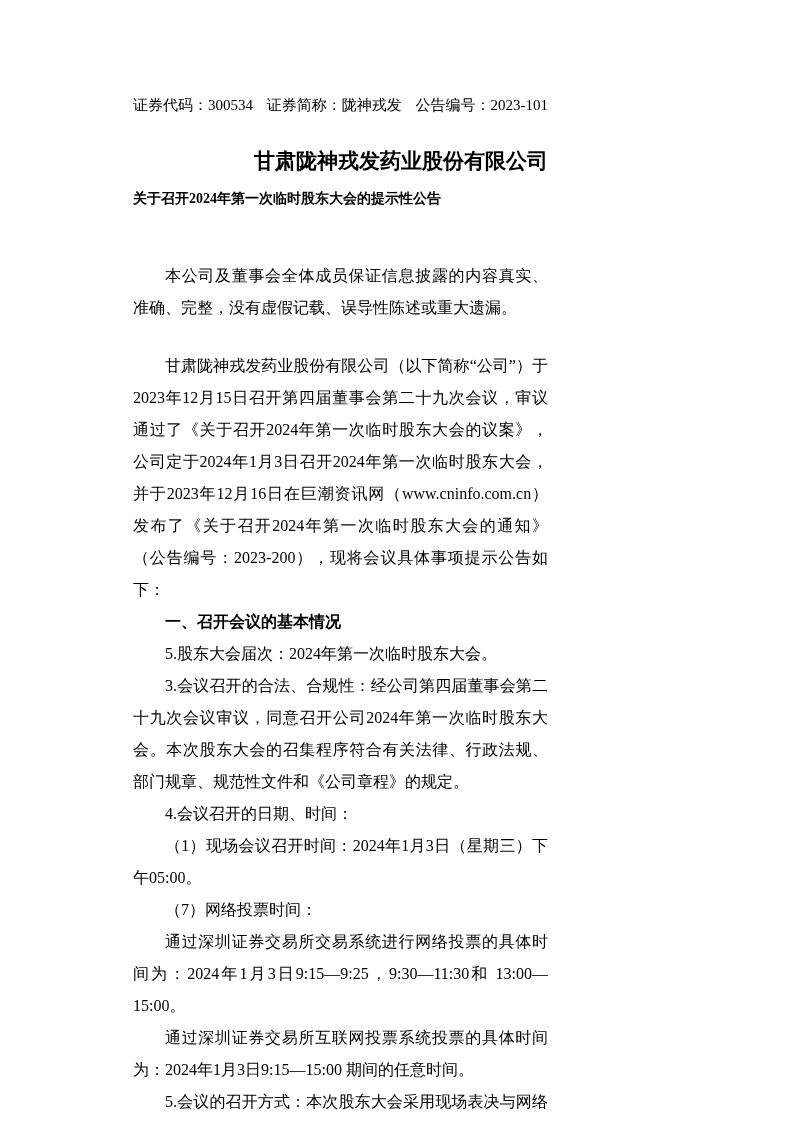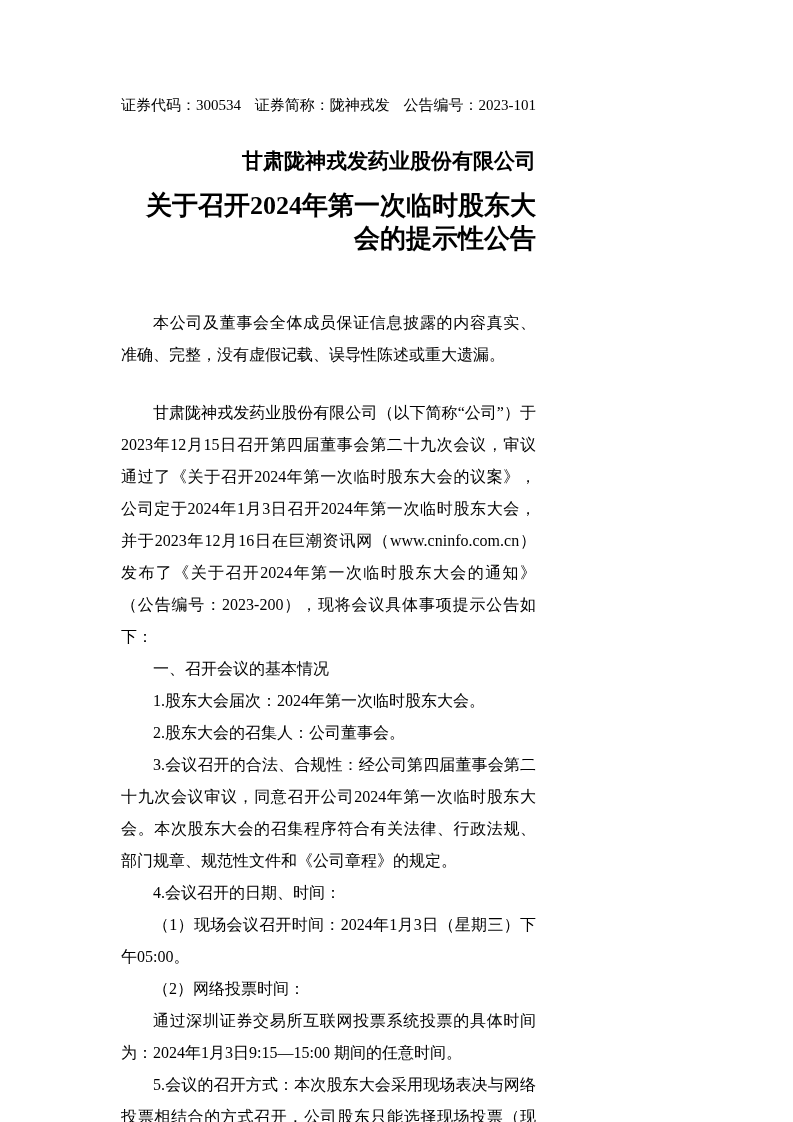--- a/index.html
+++ b/index.html
@@ -9,40 +9,41 @@
     height: 1122px;
     background: #ffffff;
     color: #000000;
     font-family: "Liberation Serif", "DejaVu Serif", serif;
     overflow: hidden;
   }
   .page {
     width: 653px;
     height: 1122px;
     padding: 96px 117px 20px 121px;
+    margin-left: 12px;
   }
   .doc-header {
     display: flex;
     justify-content: space-between;
     align-items: baseline;
     font-size: 15px;
     line-height: 1.2;
     margin-bottom: 34px;
   }
   .doc-title {
     text-align: right;
     font-weight: bold;
     font-size: 21px;
     line-height: 1.25;
     margin-top: 18px;
   }
   .doc-subtitle {
-    text-align: right;
+    text-align: left;
     font-weight: bold;
-    font-size: 26px;
+    font-size: 14px;
     line-height: 1.25;
     margin-top: 16px;
   }
   .statement {
     margin-top: 52px;
     font-weight: normal;
     font-size: 16px;
     line-height: 2;
     text-indent: 2em;
     text-align: justify;
@@ -50,21 +51,21 @@
   .doc-body {
     margin-top: 26px;
     font-size: 16px;
   }
   .para {
     text-indent: 2em;
     line-height: 2;
     text-align: justify;
   }
   .para.heading {
-    font-weight: normal;
+    font-weight: bold;
   }
 </style>
 </head>
 <body>
 
 <div class="page">
 
   <div class="doc-header">
     <span>证券代码：300534</span>
     <span>证券简称：陇神戎发</span>
@@ -72,23 +73,23 @@
   </div>
 
   <h1 class="doc-title">甘肃陇神戎发药业股份有限公司</h1>
   <h2 class="doc-subtitle">关于召开2024年第一次临时股东大会的提示性公告</h2>
 
   <p class="statement">本公司及董事会全体成员保证信息披露的内容真实、准确、完整，没有虚假记载、误导性陈述或重大遗漏。</p>
 
   <div class="doc-body">
       <p class="para body">甘肃陇神戎发药业股份有限公司（以下简称“公司”）于2023年12月15日召开第四届董事会第二十九次会议，审议通过了《关于召开2024年第一次临时股东大会的议案》，公司定于2024年1月3日召开2024年第一次临时股东大会，并于2023年12月16日在巨潮资讯网（www.cninfo.com.cn）发布了《关于召开2024年第一次临时股东大会的通知》（公告编号：2023-200），现将会议具体事项提示公告如下：</p>
       <p class="para heading">一、召开会议的基本情况</p>
-      <p class="para body">1.股东大会届次：2024年第一次临时股东大会。</p>
-      <p class="para body">2.股东大会的召集人：公司董事会。</p>
+      <p class="para body">5.股东大会届次：2024年第一次临时股东大会。</p>
       <p class="para body">3.会议召开的合法、合规性：经公司第四届董事会第二十九次会议审议，同意召开公司2024年第一次临时股东大会。本次股东大会的召集程序符合有关法律、行政法规、部门规章、规范性文件和《公司章程》的规定。</p>
       <p class="para body">4.会议召开的日期、时间：</p>
       <p class="para body">（1）现场会议召开时间：2024年1月3日（星期三）下午05:00。</p>
-      <p class="para body">（2）网络投票时间：</p>
+      <p class="para body">（7）网络投票时间：</p>
+      <p class="para body">通过深圳证券交易所交易系统进行网络投票的具体时间为：2024年1月3日9:15—9:25，9:30—11:30和 13:00—15:00。</p>
       <p class="para body">通过深圳证券交易所互联网投票系统投票的具体时间为：2024年1月3日9:15—15:00 期间的任意时间。</p>
       <p class="para body">5.会议的召开方式：本次股东大会采用现场表决与网络投票相结合的方式召开，公司股东只能选择现场投票（现场投票可以委托代理人代为投票）和网络投票中的一种表决方式，同一表决权出现重复投票表决的，以第一次有效投票表决</p>
     </div>
 
 </div>
 
 </body></html>

